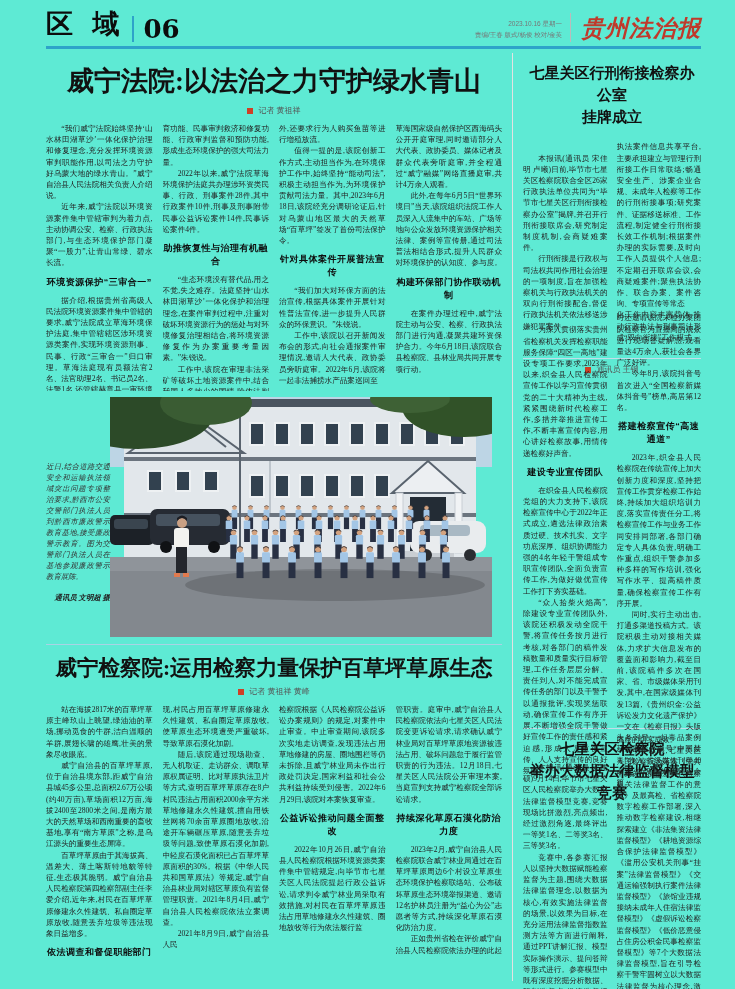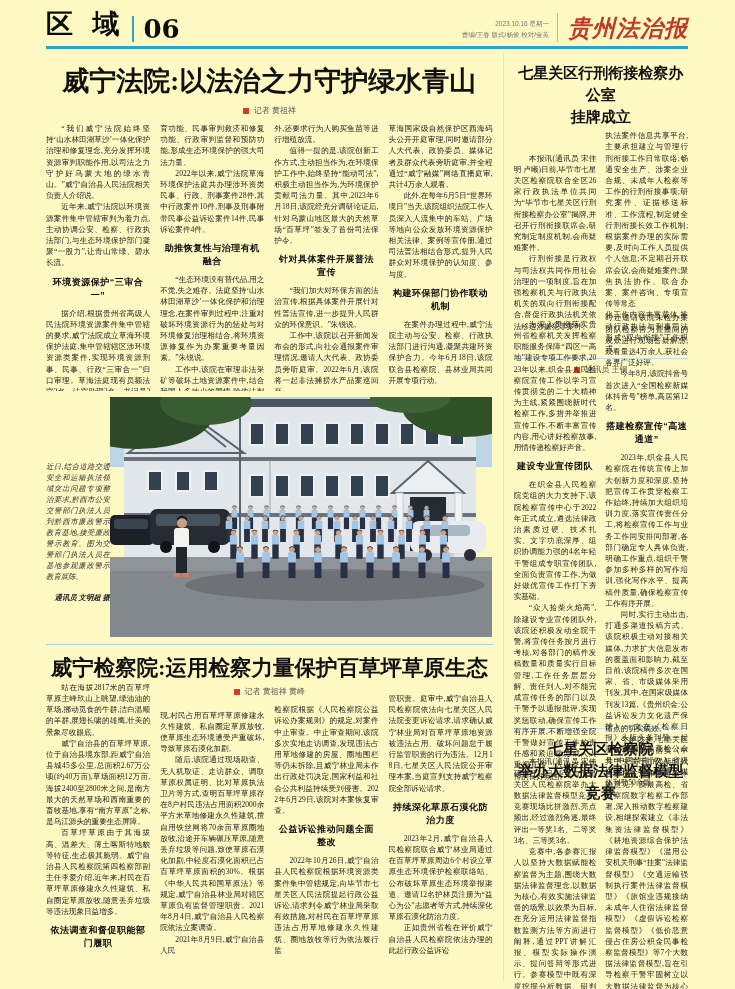--- a/index.html
+++ b/index.html
@@ -1,18 +1,18 @@
 <!DOCTYPE html>
 <html><head>
 <meta charset="utf-8">
 <style>
   * { margin:0; padding:0; box-sizing:border-box; }
   body { background:#888; font-family:"Liberation Serif","DejaVu Serif",serif; }
-  .page { width:735px; height:989px; background:#fef9c3; margin:0 auto; overflow:hidden;
-          padding:6px 47px 0 46px; position:relative; }
+  .page { width:735px; height:989px; background:#5eead4; margin:0 auto; overflow:hidden;
+          padding:6px 34px 0 46px; position:relative; }
 
   
   .hdr { display:flex; align-items:flex-end; border-bottom:3px solid #2ea3c9; padding-bottom:4px; }
   .hdr-section { font-family:"Liberation Sans","DejaVu Sans",sans-serif; font-weight:900;
                  font-size:27px; letter-spacing:6px; color:#0c0c0c; }
   .hdr-page { font-family:"DejaVu Serif",serif; font-weight:bold; font-size:26px; color:#0c0c0c;
               border-left:2px solid #2ea3c9; padding-left:10px; margin-left:6px; line-height:1; }
   .hdr-sp { flex:1; }
   .hdr-date { text-align:right; font-family:"Liberation Sans",sans-serif; font-size:6.5px;
               color:#777; line-height:1.7; margin-right:8px; padding-bottom:2px; }
@@ -34,21 +34,21 @@
   .byline .sq { display:inline-block; width:6px; height:6px; background:#cf4026;
                 margin-right:5px; vertical-align:middle; }
   .cols { display:flex; gap:10px; }
   .col { flex:1; overflow:hidden; }
   .bp { font-size:7.6px; line-height:11.2px; color:#222; text-align:justify;
         text-indent:2em; word-break:break-all; }
   .subhead { font-family:"Liberation Sans",sans-serif; font-weight:bold; font-size:9px;
              color:#0d0d0d; text-align:center; margin:7px 0 6px; letter-spacing:0.5px; }
 
   .h-a1body { height:268px; }
-  .h-a2body { height:252px;align-items:flex-end; }
+  .h-a2body { height:252px; }
 
   
   .photo-row { display:flex; gap:0; margin-top:6px; }
   .photo-cap { width:64px; padding-top:64px; font-style:italic; font-size:7.4px;
                line-height:11px; color:#333; text-align:justify; word-break:break-all; }
   .photo-credit { margin-top:10px; text-align:right; font-style:italic; font-weight:bold;
                   font-size:7.4px; color:#222; }
   .photo-frame { width:382px; height:240px; overflow:hidden; }
   .sep-blue { border:none; border-top:1px solid #a9d3e4; margin:7px 0 0; }
 

